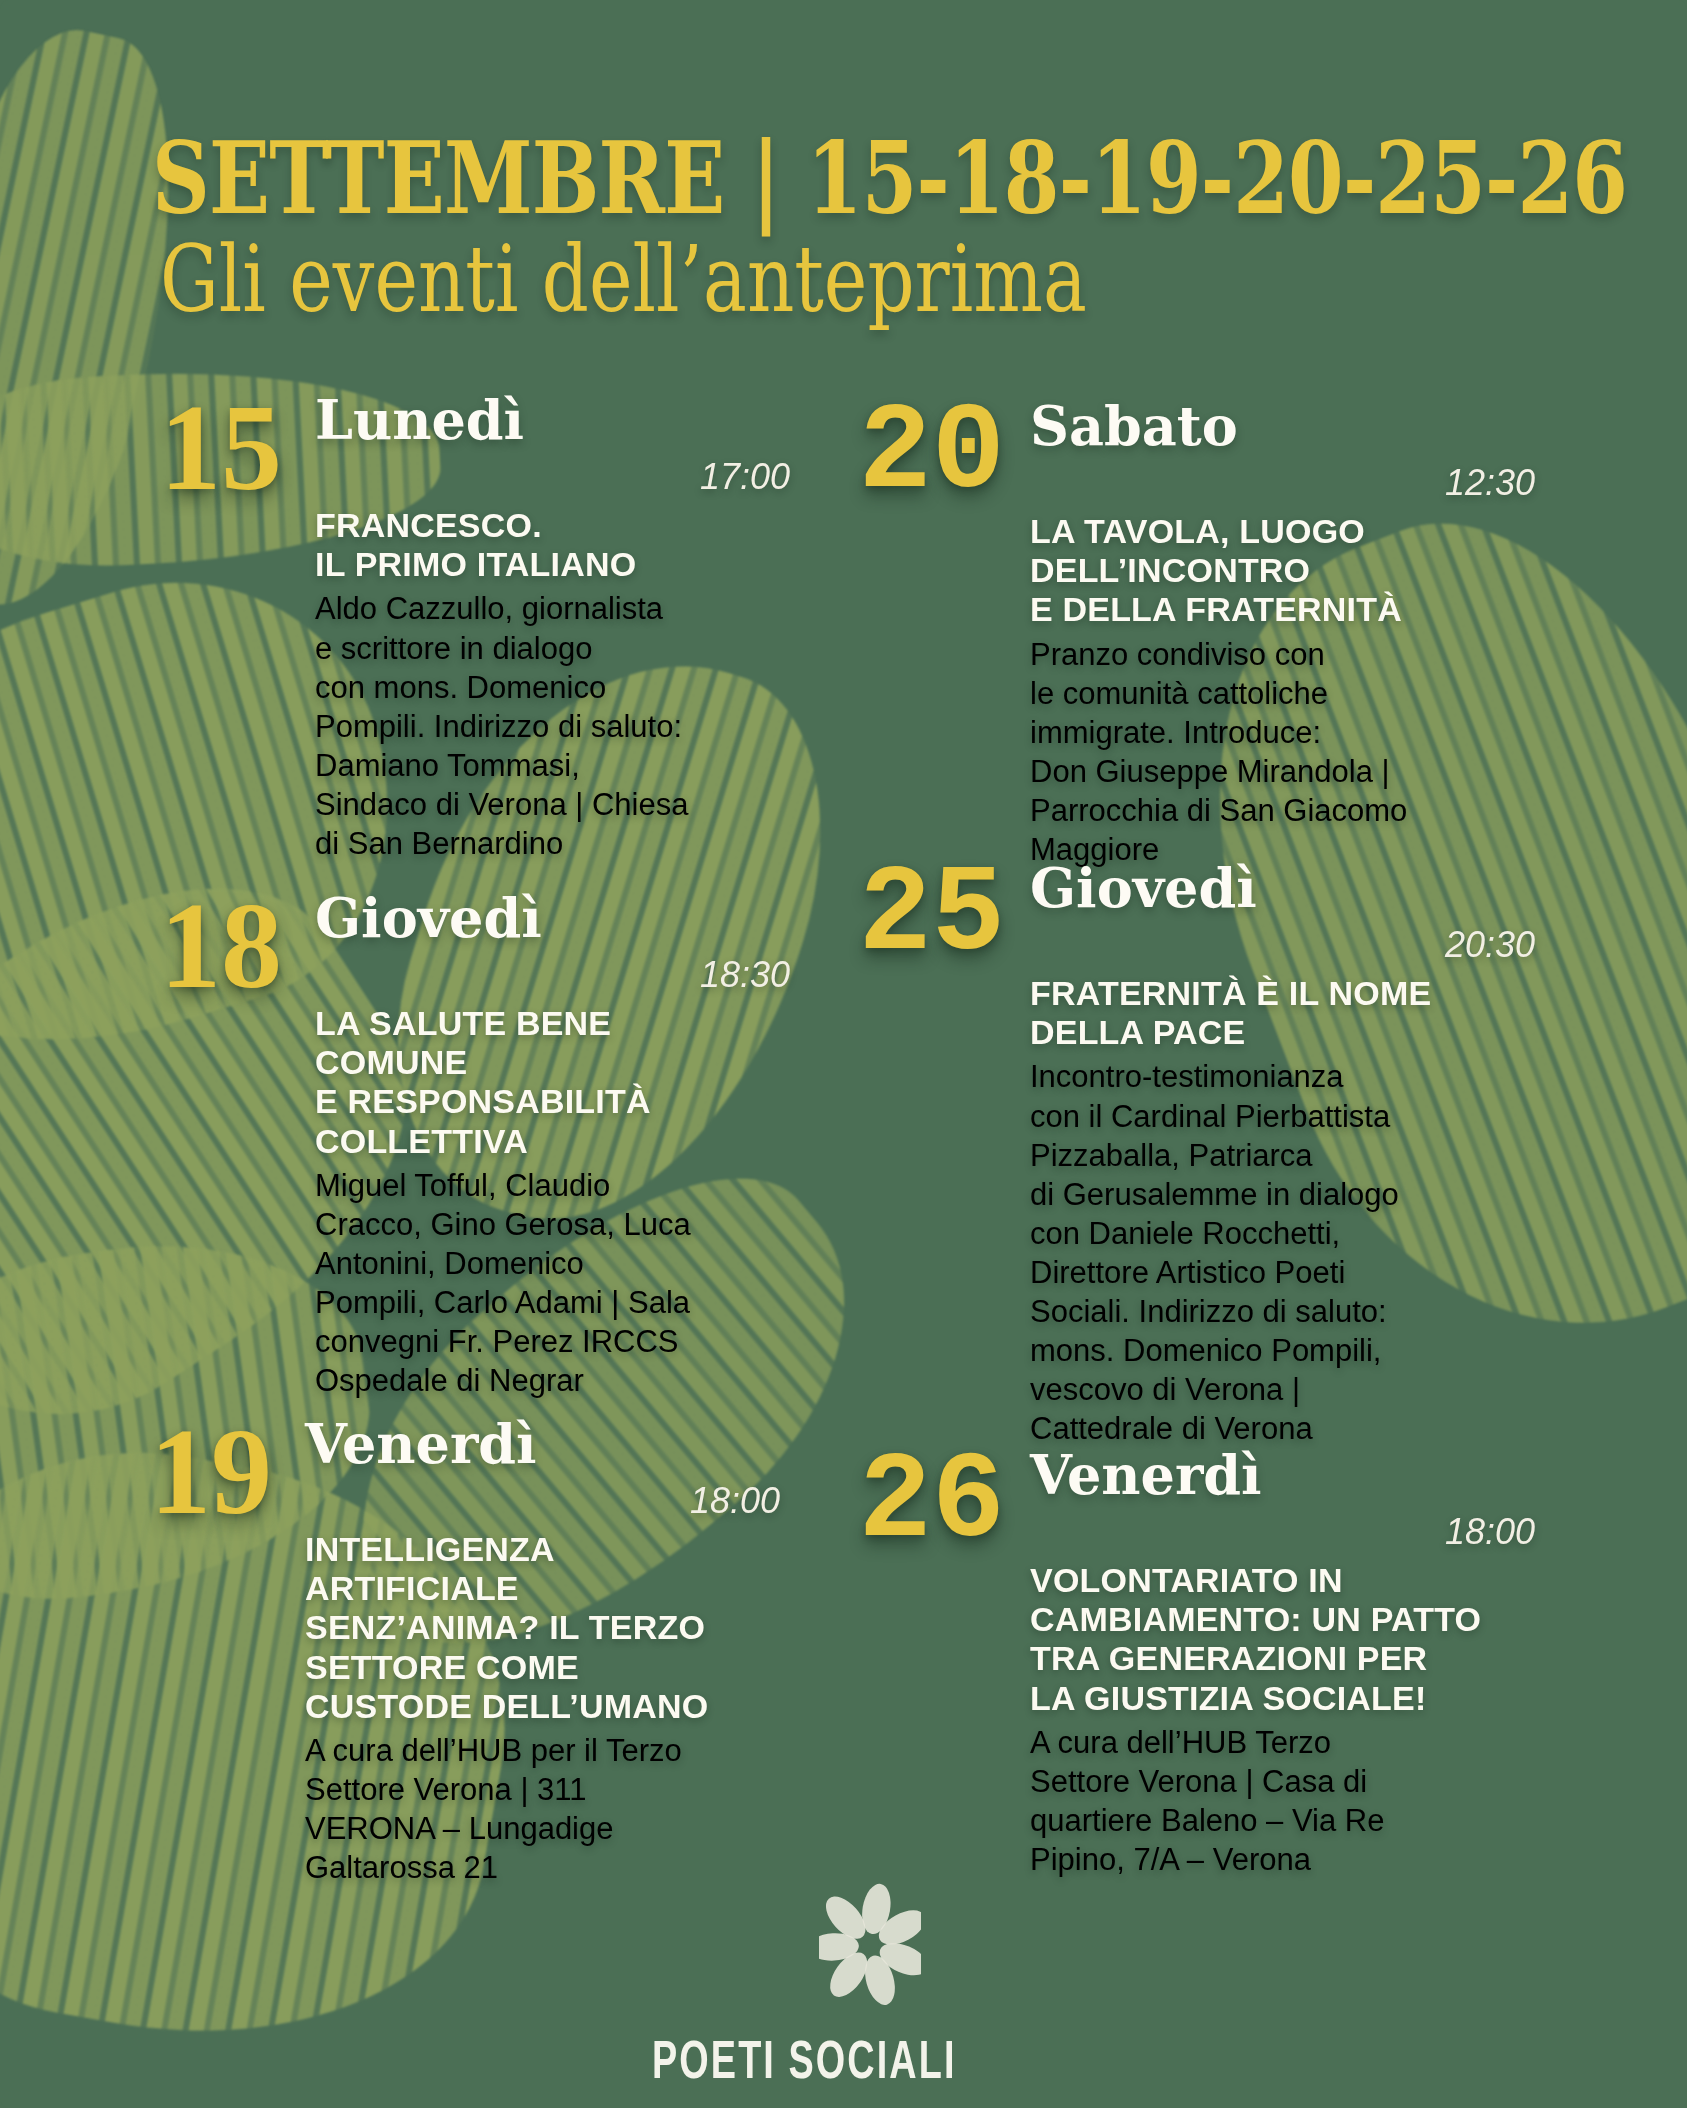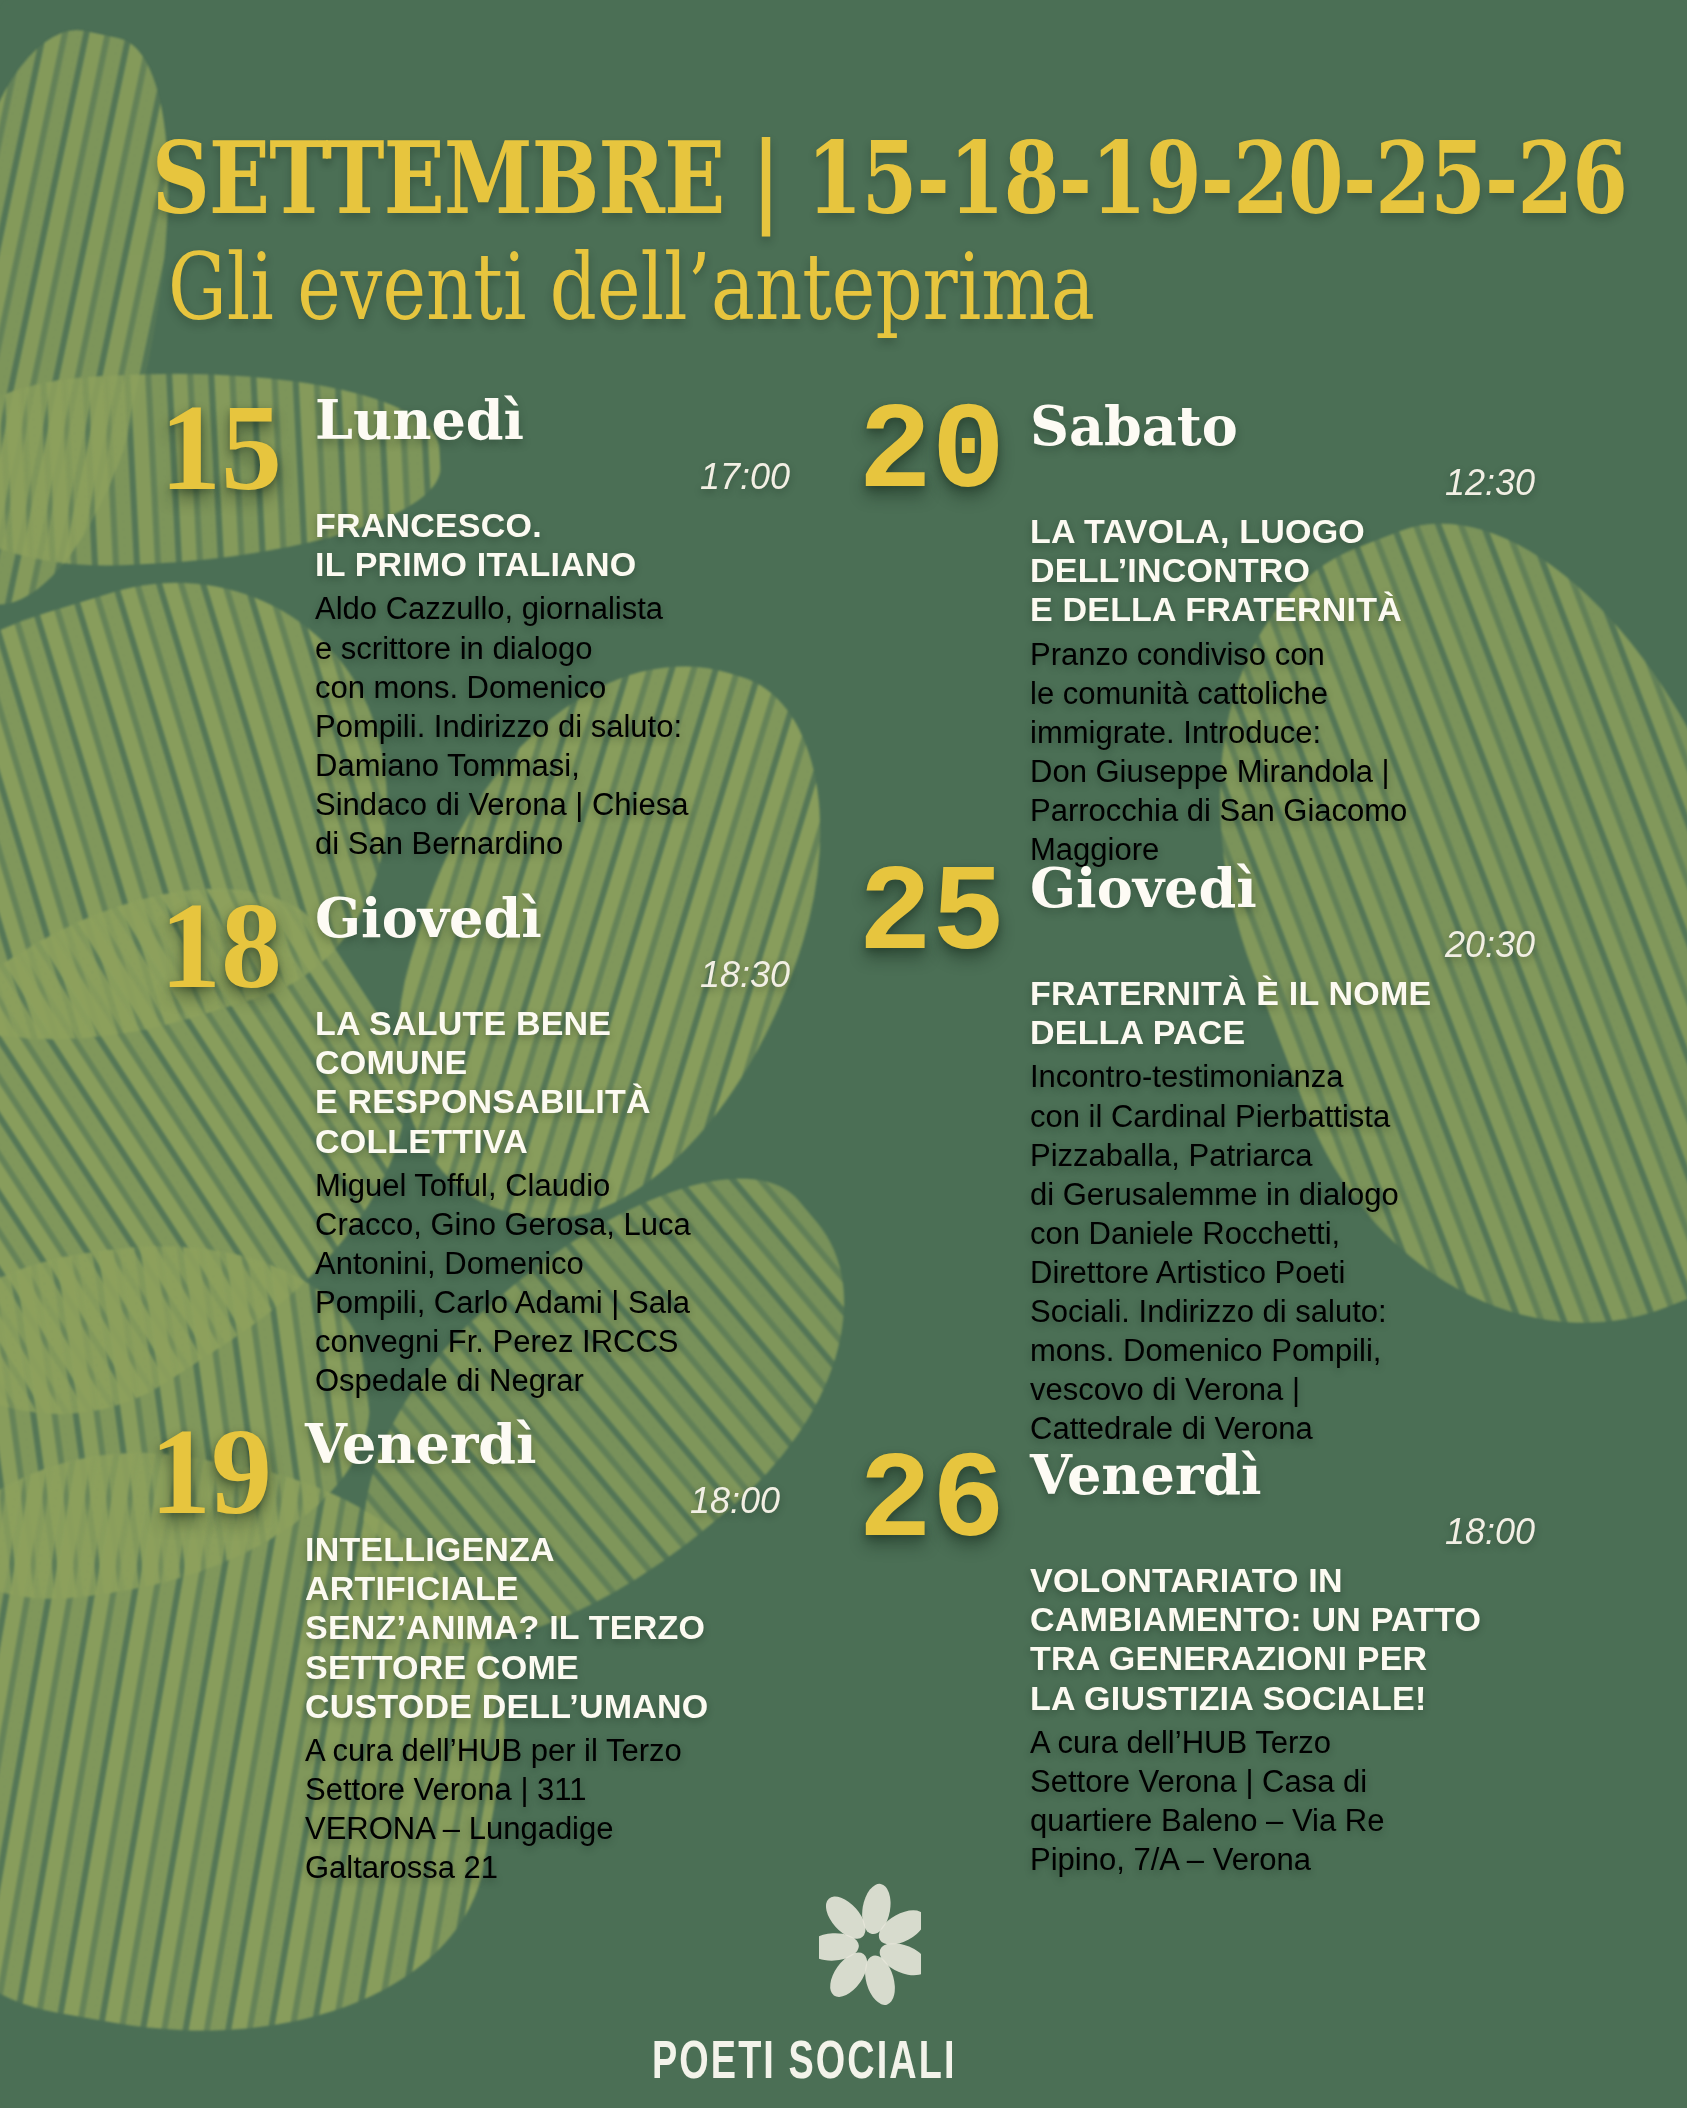--- a/index.html
+++ b/index.html
@@ -81,21 +81,21 @@
   <div class="leaf" style="left:-75px;top:372px;width:515px;height:190px;transform:rotate(-3deg);border-radius:35% 65% 60% 40%/50% 50% 45% 55%;opacity:.95"></div>
   <div class="leaf" style="left:-150px;top:600px;width:540px;height:430px;transform:rotate(-17deg);border-radius:55% 45% 40% 60%/45% 55% 60% 40%"></div>
   <div class="leaf" style="left:-170px;top:930px;width:580px;height:440px;transform:rotate(-33deg);border-radius:45% 55% 60% 40%/60% 40% 45% 55%"></div>
   <div class="leaf" style="left:-130px;top:1250px;width:500px;height:340px;transform:rotate(-8deg);border-radius:50% 50% 60% 40%/55% 45% 50% 50%"></div>
   <div class="leaf" style="left:425px;top:650px;width:370px;height:580px;transform:rotate(17deg);border-radius:62% 38% 55% 45%/58% 42% 62% 38%"></div>
   <div class="leaf" style="left:1255px;top:520px;width:500px;height:820px;transform:rotate(-21deg);border-radius:55% 45% 42% 58%/48% 52% 58% 42%;opacity:.9"></div>
   <div class="leaf" style="left:-140px;top:1460px;width:640px;height:570px;transform:rotate(10deg);border-radius:48% 52% 58% 42%/52% 48% 42% 58%"></div>
   <div class="leaf" style="left:310px;top:1260px;width:580px;height:310px;transform:rotate(-40deg);border-radius:50% 50% 45% 55%/60% 40% 55% 45%;opacity:.85"></div>
 
   <h1 class="hdr title" style="margin:0;position:absolute;"><span class="hdr-inner">SETTEMBRE | 15-18-19-20-25-26</span></h1>
-  <h2 class="hdr subtitle" style="margin:16px;position:absolute;text-decoration:underline;"><span class="hdr-inner">Gli eventi dell’anteprima</span></h2>
+  <h2 class="hdr subtitle" style="margin:8px;position:absolute;text-decoration:underline;"><span class="hdr-inner">Gli eventi dell’anteprima</span></h2>
 
   <article class="event col-left e15">
     <div class="num">15</div>
     <div class="info">
       <h3 class="day">Lunedì</h3>
       <div class="time">17:00</div>
       <h4 class="etitle">FRANCESCO.
 IL PRIMO ITALIANO</h4>
       <p class="ebody">Aldo Cazzullo, giornalista
 e scrittore in dialogo

